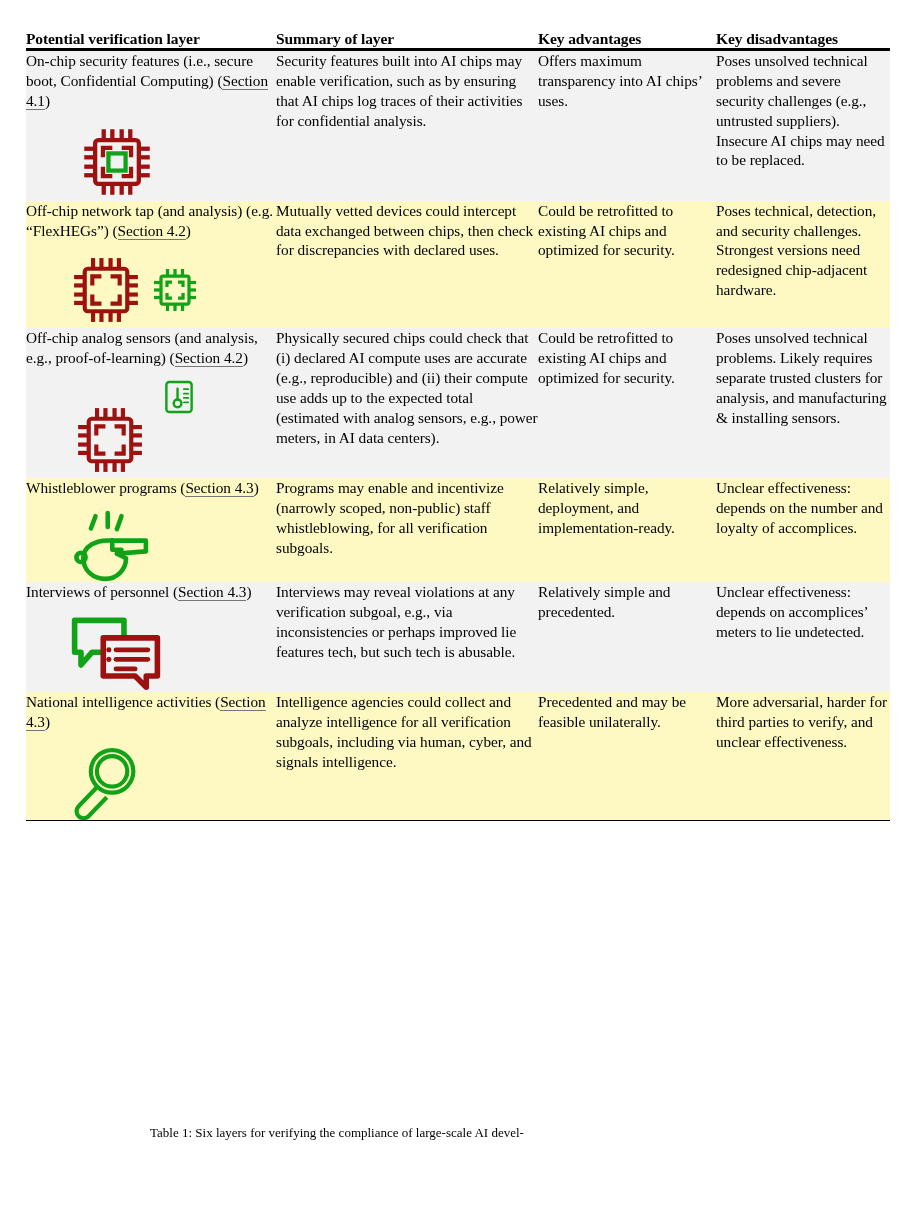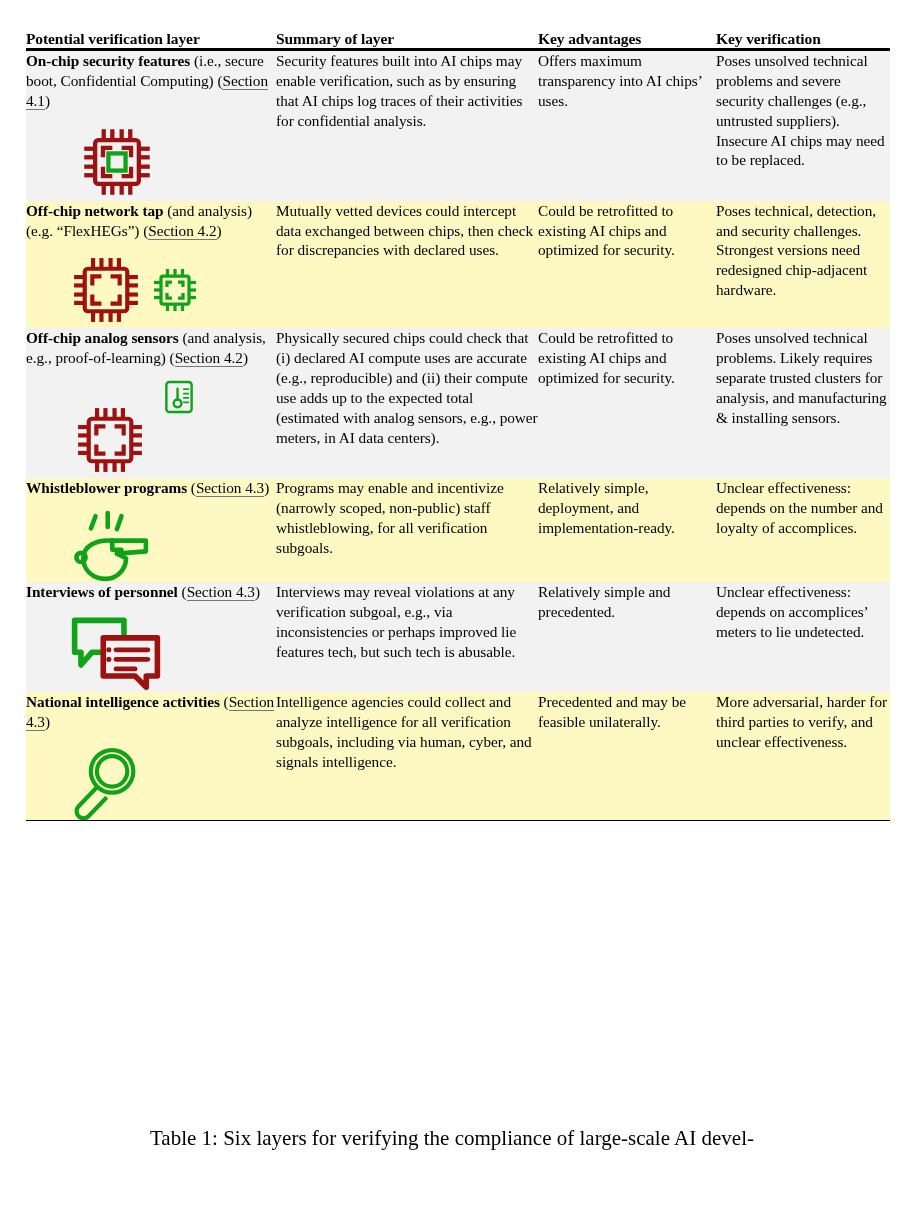--- a/index.html
+++ b/index.html
@@ -33,34 +33,34 @@
 
   tbody td{
     font-size:15.3px;
     line-height:1.30;
     padding:13px 14px 14px 12px;
     letter-spacing:-0.05px;
   }
   tr.shaded td{background:#f2f2f2;}
   tr.plain td{background:#fef9c3;}
 
-  .layer-title{font-weight:bold;}
+  .layer-title{font-weight:normal;}
   .sec-link{ border-bottom:1px solid #777; }
 
   .icon-box{margin-top:12px;height:auto;}
   .icon-row{display:flex;align-items:center;gap:6px;}
   .icon-pad{padding-left:52px;}
   .icon-pad-sm{padding-left:42px;}
   .icon-pad-xs{padding-left:46px;}
 
   .caption{
     position:absolute;
     left:150px; top:1124px;
     width:618px;
-    font-size:21px;
+    font-size:13px;
     line-height:1.34;
     text-align:left;
     font-family:Liberation Serif, serif;
   }
   .caption .l2{display:block;}
   svg{display:block;}
 </style>
 </head>
 <body>
 
@@ -79,21 +79,21 @@
       <tr class="rule-top">
             <td colspan="4"></td>
           </tr>
     </tbody>
 
     <thead>
       <tr>
         <th>Potential verification layer</th>
         <th>Summary of layer</th>
         <th>Key advantages</th>
-        <th>Key verification</th>
+        <th>Key disadvantages</th>
       </tr>
     </thead>
 
     <tbody>
       <tr class="rule-head">
             <td colspan="4"></td>
           </tr>
 
       <tr class="shaded">
         <td>

